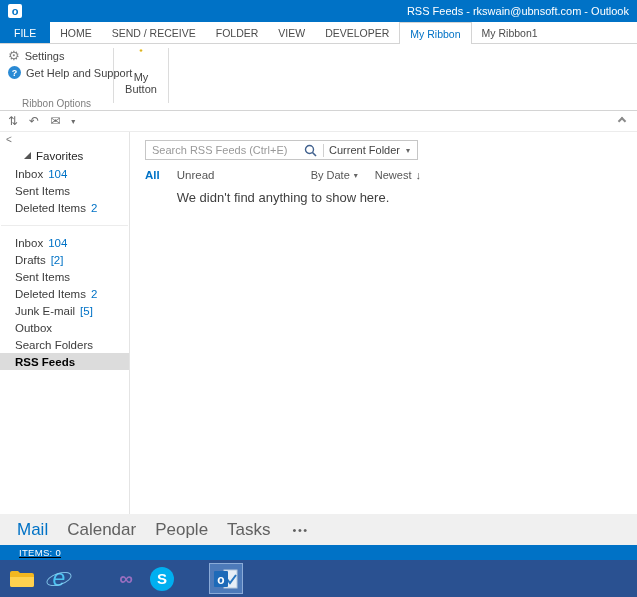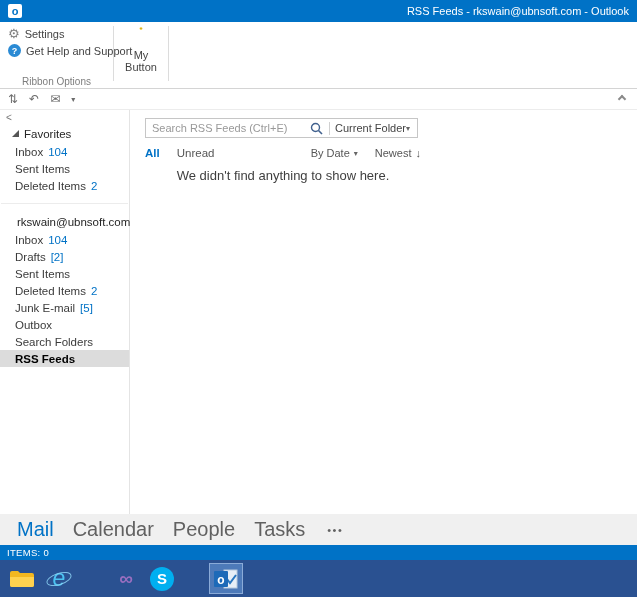--- a/index.html
+++ b/index.html
@@ -34,48 +34,48 @@
   
   .qat { height:21px; display:flex; align-items:center; gap:11px; padding:0 8px; border-bottom:1px solid #ececec; background:#fff; flex:0 0 auto; }
   .qic { font-size:12px; color:#6b6b6b; line-height:1; }
   .qdd { font-size:8px; color:#6b6b6b; }
   .chev-up { width:6px; height:6px; border-left:2px solid #8a8a8a; border-top:2px solid #8a8a8a; transform:rotate(45deg); margin-left:auto; margin-right:4px; }
 
   
   .content { flex:1; display:flex; min-height:0; background:#fff; }
   .fp { width:130px; flex:0 0 auto; border-right:1px solid #e4e4e4; padding-top:1px; font-size:11.5px; color:#3b3b3b; }
   .fp-collapse { height:13px; display:flex; align-items:center; padding-left:6px; font-size:10px; color:#777; }
-  .fp-header { height:19px; display:flex; align-items:center; gap:5px; padding-left:12px; color:#262626; }
+  .fp-header { height:19px; display:flex; align-items:center; gap:5px; padding-left:12px; color:#262626;margin-left:12px; }
   .fp-item { height:17px; display:flex; align-items:center; padding-left:15px; }
   .cnt { margin-left:5px; color:#0072C6; }
   .fp-item.selected { background:#dcdcdc; font-weight:bold; color:#000; }
   .fp-div { border-top:1px solid #ececec; margin:9px 1px 8px 1px; }
 
   .main { flex:1; padding:8px 14px 0 15px; }
   .searchbar { width:273px; height:20px; border:1px solid #c6c6c6; display:flex; align-items:center; padding:0 4px 0 6px; }
   .searchbar input { border:none; outline:none; flex:1; font-size:11px; color:#444; font-family:inherit; background:transparent; min-width:0; }
   .searchbar input::placeholder { color:#999; }
   .sdiv { width:1px; height:13px; background:#d0d0d0; margin:0 5px 0 6px; }
-  .scope { display:flex; align-items:center; gap:0; font-size:11px; color:#444; padding-right:3px; white-space:nowrap; }
+  .scope { display:flex; align-items:center; gap:6px; font-size:11px; color:#444; padding-right:3px; white-space:nowrap; }
   .caret { font-size:8px; color:#666; }
   .filterrow { width:276px; display:flex; align-items:center; margin-top:9px; font-size:11.5px; }
   .f-all { color:#0072C6; font-weight:bold; }
   .f-unread { margin-left:17px; color:#565656; }
   .sorts { margin-left:auto; display:flex; gap:17px; font-size:11px; color:#565656; }
   .sorts > span { display:flex; align-items:center; gap:4px; }
   .empty { width:276px; text-align:center; margin-top:9px; font-size:13px; color:#3f3f3f; }
 
   
   .navbar { height:31px; background:#f0f0f0; display:flex; align-items:center; padding-left:17px; gap:19px; flex:0 0 auto; }
-  .nav-item { font-size:20px; color:#616161; }
+  .nav-item { font-size:17px; color:#616161; }
   .nav-item.active { color:#0072C6; }
   .nav-more { font-size:11px; color:#616161; letter-spacing:1.5px; margin-left:3px; }
 
   
-  .statusbar { height:15px; background:#0072C6; display:flex; align-items:center; padding-left:7px; flex:0 0 auto; }
+  .statusbar { height:15px; background:#0072C6; display:flex; align-items:center; padding-left:19px; flex:0 0 auto;text-decoration:underline; }
   .statusbar .st-txt { color:#fff; font-size:9.5px; letter-spacing:.3px; }
 
   
   .taskbar { height:37px; background:#2a5191; display:flex; align-items:center; flex:0 0 auto; }
   .tile { width:34px; height:31px; display:flex; align-items:center; justify-content:center; flex:0 0 auto; }
   .tile.active { background:#4d7ab9; box-shadow:inset 0 0 0 1px #8aabd8; }
   .ie-wrap { position:relative; width:28px; height:26px; display:flex; align-items:center; justify-content:center; }
   .ie-e { color:#4cc3f2; font-size:23px; font-style:italic; line-height:1; }
   .ie-ring { position:absolute; width:26px; height:12px; border:1.5px solid rgba(140,210,245,.85); border-radius:50%; transform:rotate(-18deg); top:7px; left:1px; pointer-events:none; }
   .vs-g { color:#9a6fc0; font-size:19px; font-weight:bold; line-height:1; }
@@ -84,20 +84,30 @@
 </head>
 <body>
 
 <div class="app">
 
   <div class="titlebar">
     <div class="tb-icon">o</div>
     <div class="tb-title">RSS Feeds - rkswain@ubnsoft.com - Outlook</div>
   </div>
 
+  <div class="tabs">
+    <div class="tab file">FILE</div>
+    <div class="tab">HOME</div>
+    <div class="tab">SEND / RECEIVE</div>
+    <div class="tab">FOLDER</div>
+    <div class="tab">VIEW</div>
+    <div class="tab">DEVELOPER</div>
+    <div class="tab active">My Ribbon</div>
+    <div class="tab">My Ribbon1</div>
+  </div>
 
   <div class="ribbon">
     <div class="rgroup g1">
       <div class="rbtn">
         <span class="gear-ic">⚙</span>
         <span>Settings</span>
       </div>
       <div class="rbtn">
         <span class="help-ic">?</span>
         <span>Get Help and Support</span>
@@ -146,26 +156,20 @@
         <span>Sent Items</span>
         <span class="cnt"></span>
       </div>
       <div class="fp-item">
         <span>Deleted Items</span>
         <span class="cnt">2</span>
       </div>
 
       <div class="fp-div"></div>
 
-      <div class="fp-header">
-        <svg width="7" height="7">
-            <polygon points="7,0 7,7 0,7" fill="#555"></polygon>
-          </svg>
-        <span>rkswain@ubnsoft.com</span>
-      </div>
       <div class="fp-item">
         <span>Inbox</span>
         <span class="cnt">104</span>
       </div>
       <div class="fp-item">
         <span>Drafts</span>
         <span class="cnt">[2]</span>
       </div>
       <div class="fp-item">
         <span>Sent Items</span>

